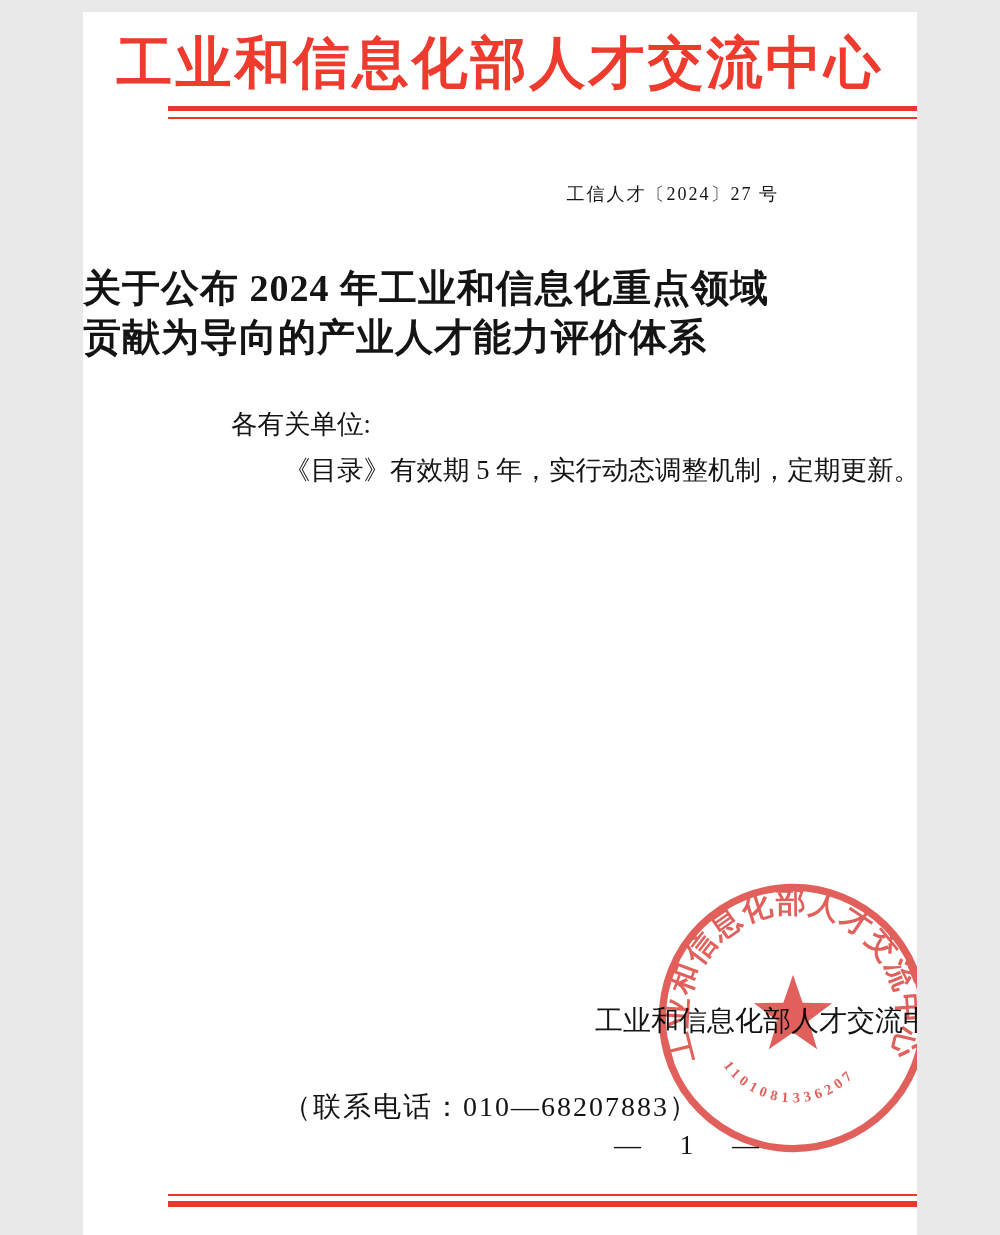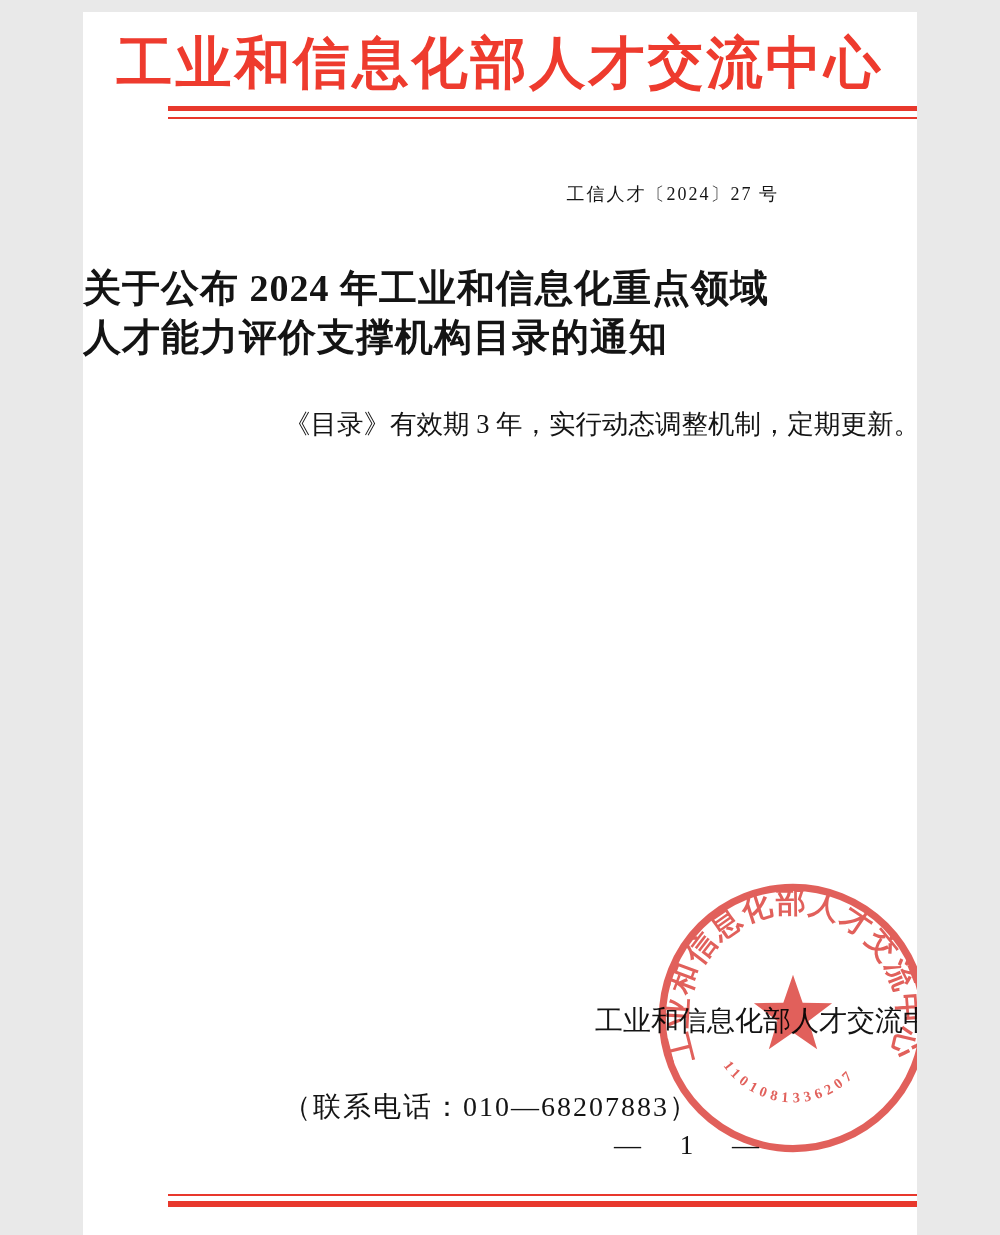--- a/index.html
+++ b/index.html
@@ -77,25 +77,26 @@
 
   <div class="org-name">工业和信息化部人才交流中心</div>
 
   <div class="rule rule-top-thick"></div>
   <div class="rule rule-top-thin"></div>
 
   <div class="doc-number">工信人才〔2024〕27 号</div>
 
   <div class="doc-title">
     <div>关于公布 2024 年工业和信息化重点领域</div>
-    <div>人才能力评价支撑机构目录的通知</div>
+    <div>贡献为导向的产业人才能力评价体系</div>
   </div>
 
   <div class="body-text">
-    <p>《目录》有效期 3 年，实行动态调整机制，定期更新。</p>
+    <p class="salutation">各有关单位:</p>
+    <p>《目录》有效期 5 年，实行动态调整机制，定期更新。</p>
   </div>
 
   <div class="sign-block">
     <div>工业和信息化部人才交流中心</div>
   </div>
 
   <div class="contact-line">（联系电话：010—68207883）</div>
 
   <div class="page-number">— 1 —</div>
 

